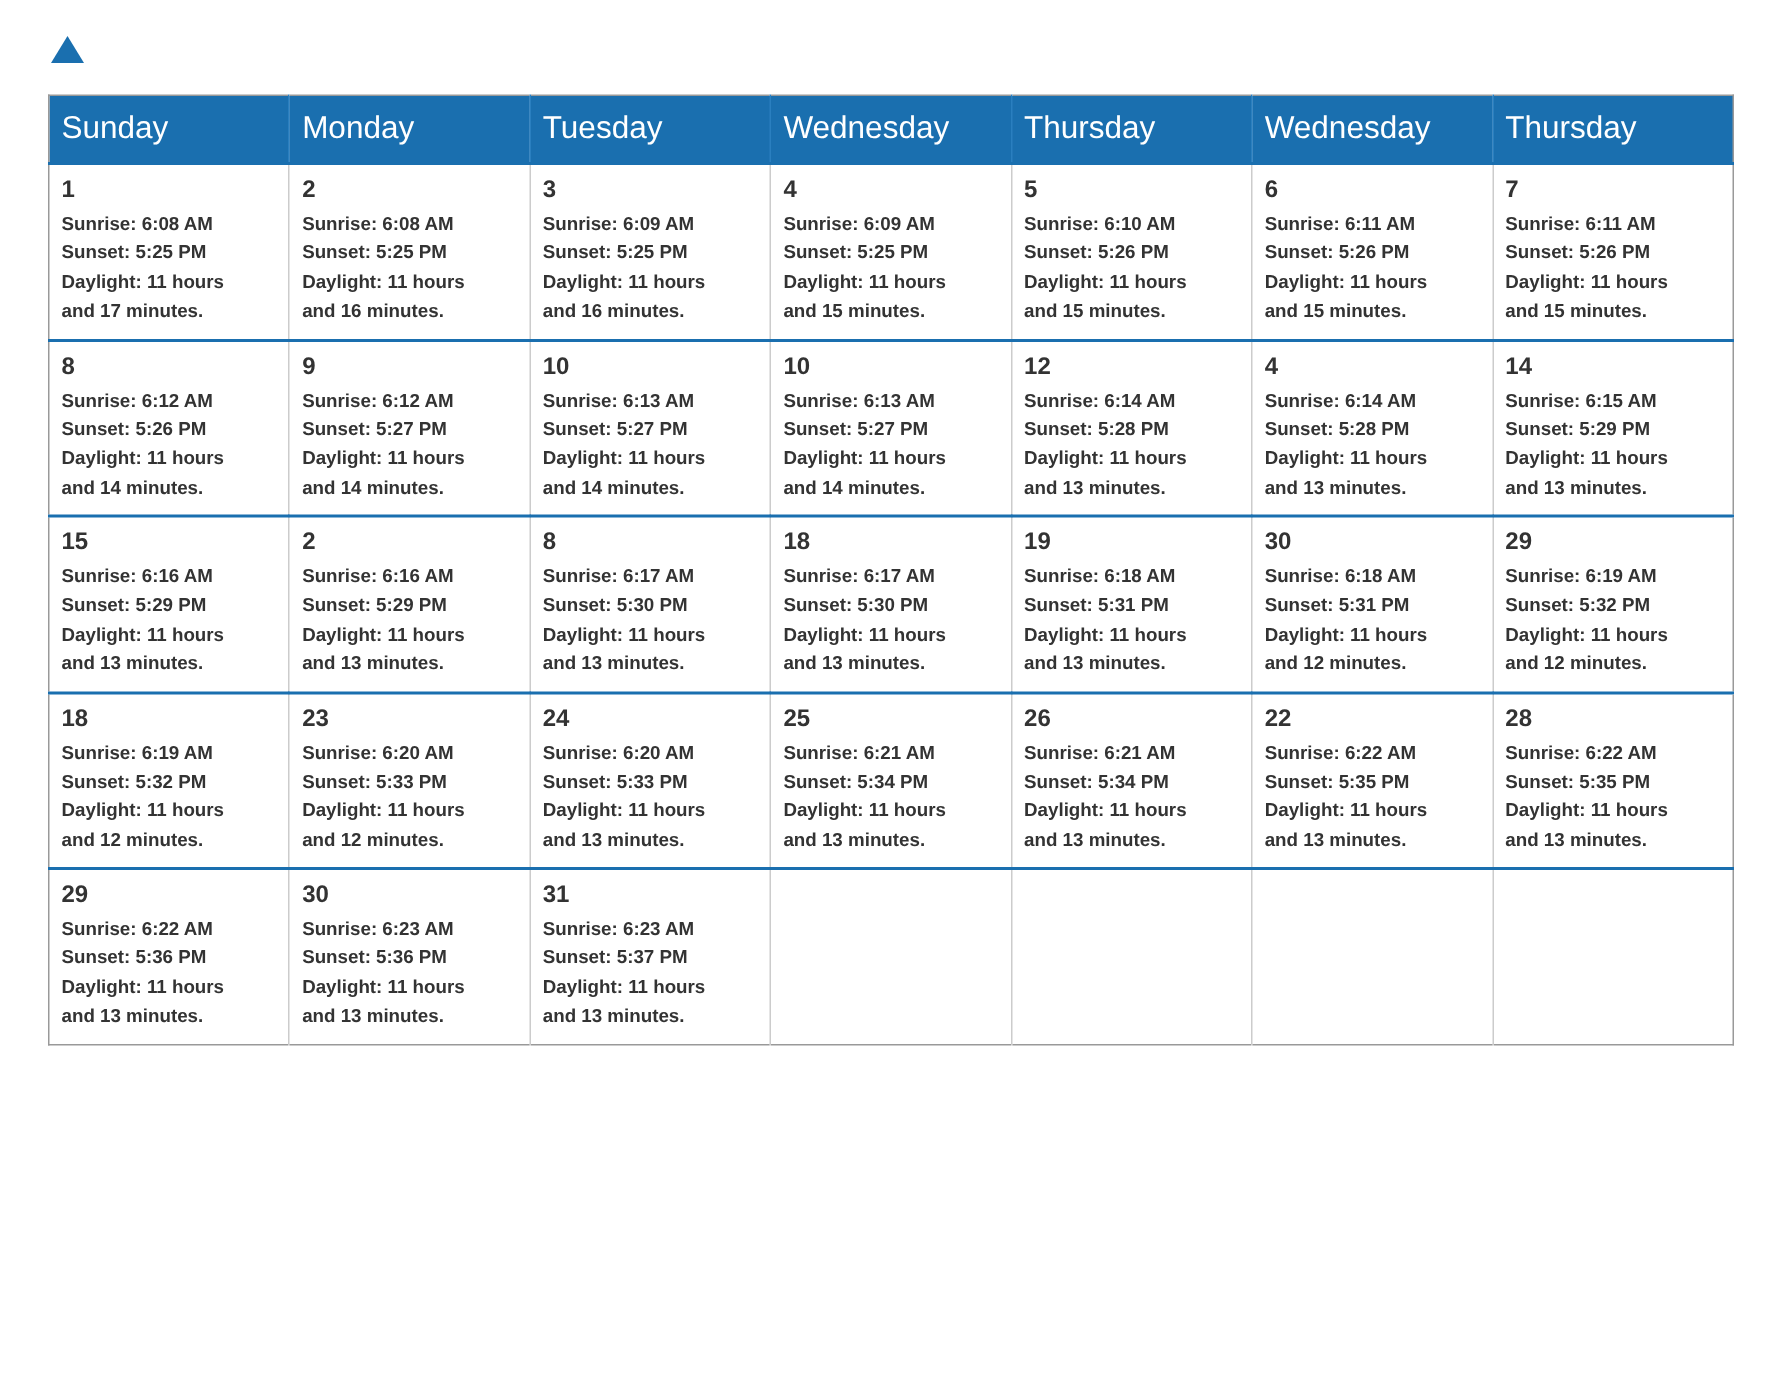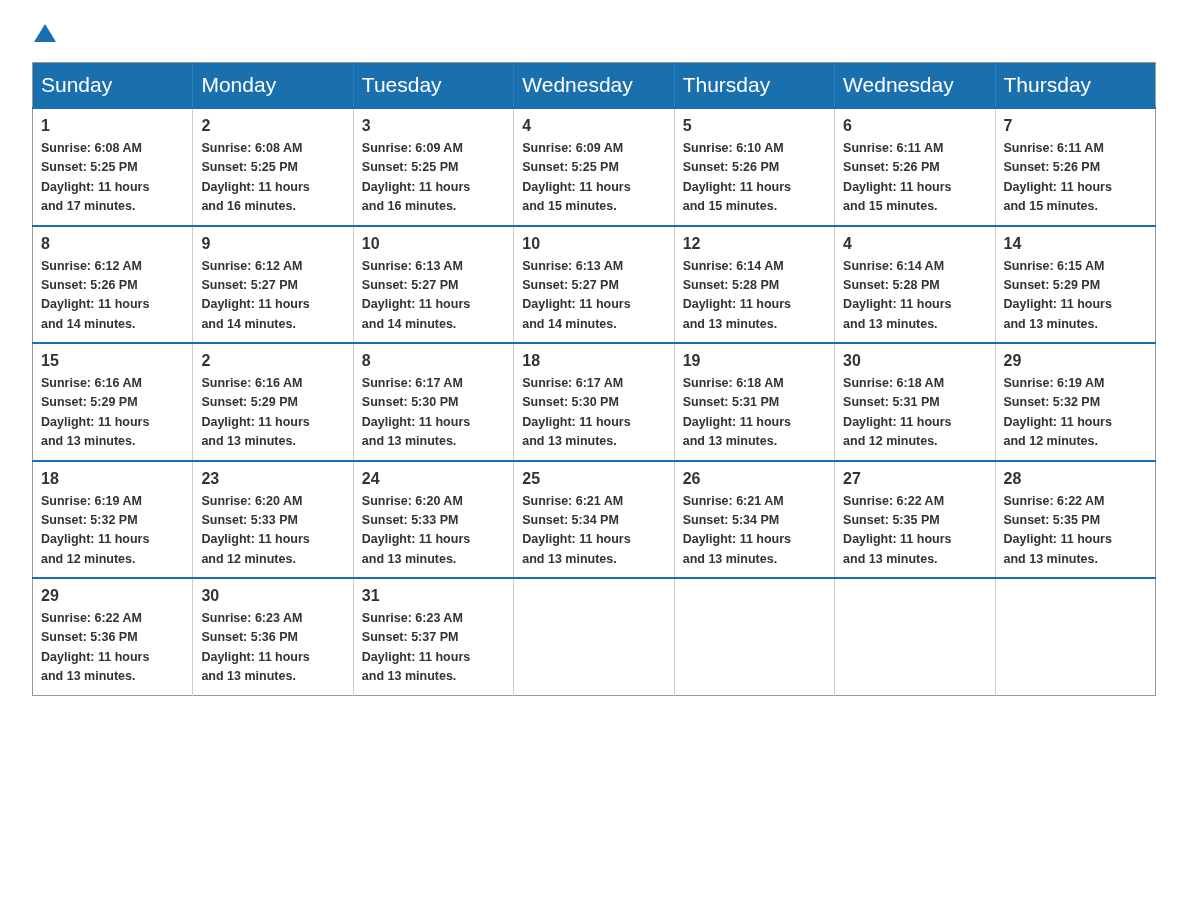--- a/index.html
+++ b/index.html
@@ -159,21 +159,21 @@
         <td><span class="day-number">19</span><span class="day-info">Sunrise: 6:18 AM<br>Sunset: 5:31 PM<br>Daylight: 11 hours<br>and 13 minutes.</span></td>
         <td><span class="day-number">30</span><span class="day-info">Sunrise: 6:18 AM<br>Sunset: 5:31 PM<br>Daylight: 11 hours<br>and 12 minutes.</span></td>
         <td><span class="day-number">29</span><span class="day-info">Sunrise: 6:19 AM<br>Sunset: 5:32 PM<br>Daylight: 11 hours<br>and 12 minutes.</span></td>
       </tr>
       <tr>
         <td><span class="day-number">18</span><span class="day-info">Sunrise: 6:19 AM<br>Sunset: 5:32 PM<br>Daylight: 11 hours<br>and 12 minutes.</span></td>
         <td><span class="day-number">23</span><span class="day-info">Sunrise: 6:20 AM<br>Sunset: 5:33 PM<br>Daylight: 11 hours<br>and 12 minutes.</span></td>
         <td><span class="day-number">24</span><span class="day-info">Sunrise: 6:20 AM<br>Sunset: 5:33 PM<br>Daylight: 11 hours<br>and 13 minutes.</span></td>
         <td><span class="day-number">25</span><span class="day-info">Sunrise: 6:21 AM<br>Sunset: 5:34 PM<br>Daylight: 11 hours<br>and 13 minutes.</span></td>
         <td><span class="day-number">26</span><span class="day-info">Sunrise: 6:21 AM<br>Sunset: 5:34 PM<br>Daylight: 11 hours<br>and 13 minutes.</span></td>
-        <td><span class="day-number">27</span><span class="day-info">Sunrise: 6:22 AM<br>Sunset: 5:35 PM<br>Daylight: 11 hours<br>and 13 minutes.</span></td>
+        <td><span class="day-number">22</span><span class="day-info">Sunrise: 6:22 AM<br>Sunset: 5:35 PM<br>Daylight: 11 hours<br>and 13 minutes.</span></td>
         <td><span class="day-number">28</span><span class="day-info">Sunrise: 6:22 AM<br>Sunset: 5:35 PM<br>Daylight: 11 hours<br>and 13 minutes.</span></td>
       </tr>
       <tr>
         <td><span class="day-number">29</span><span class="day-info">Sunrise: 6:22 AM<br>Sunset: 5:36 PM<br>Daylight: 11 hours<br>and 13 minutes.</span></td>
         <td><span class="day-number">30</span><span class="day-info">Sunrise: 6:23 AM<br>Sunset: 5:36 PM<br>Daylight: 11 hours<br>and 13 minutes.</span></td>
         <td><span class="day-number">31</span><span class="day-info">Sunrise: 6:23 AM<br>Sunset: 5:37 PM<br>Daylight: 11 hours<br>and 13 minutes.</span></td>
         <td class="empty-cell"></td>
         <td class="empty-cell"></td>
         <td class="empty-cell"></td>
         <td class="empty-cell"></td>

